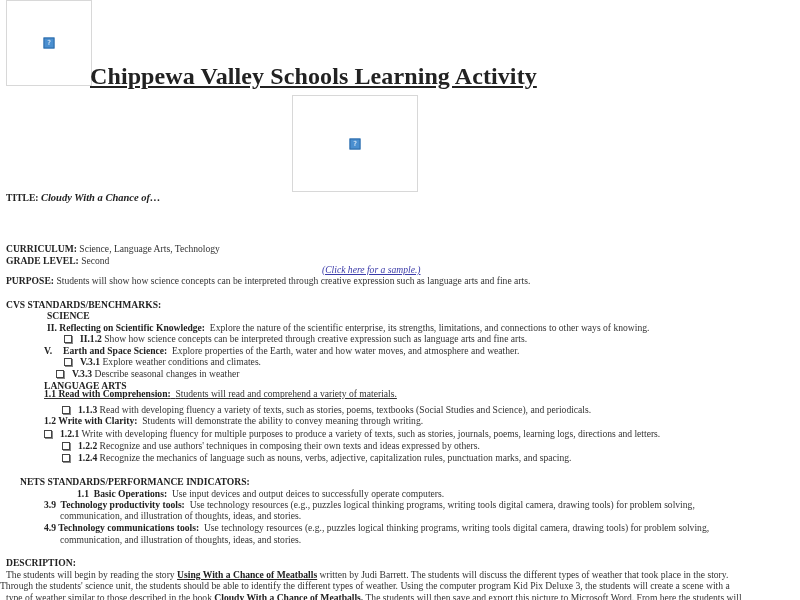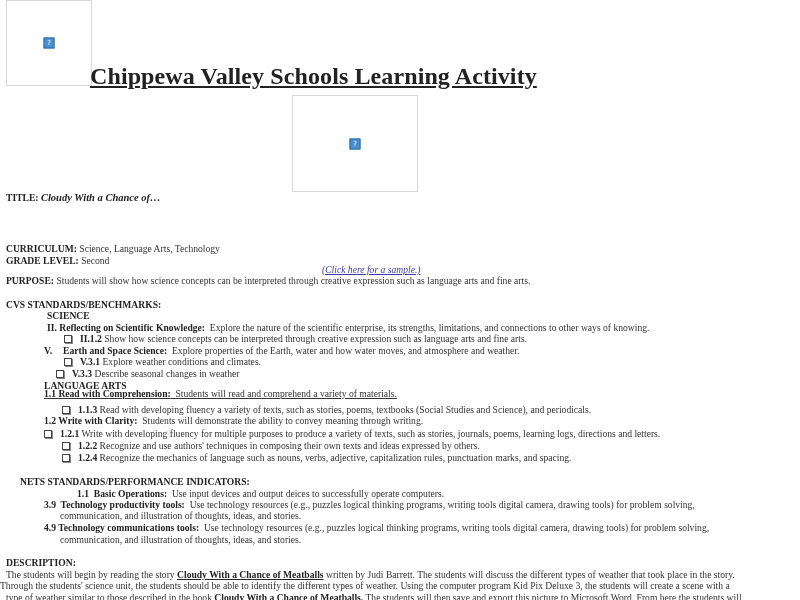--- a/index.html
+++ b/index.html
@@ -128,18 +128,18 @@
 </div>
 <div class="abs" style="left:60px;top:510px;">communication, and illustration of thoughts, ideas, and stories.</div>
 <div class="abs" style="left:44px;top:522px;">
   <span class="b">4.9 Technology communications tools:</span>&nbsp;
   <span>Use technology resources (e.g., puzzles logical thinking programs, writing tools digital camera, drawing tools) for problem solving,</span>
 </div>
 <div class="abs" style="left:60px;top:534px;">communication, and illustration of thoughts, ideas, and stories.</div>
 
 <div class="abs lbl sc" style="left:6px;top:557px;">DESCRIPTION:</div>
 <div class="abs" style="left:6px;top:569px;">
-  <span>The students will begin by reading the story </span><span class="bu">Cloudy With a Chance of Meatballs</span><span> written by Judi Barrett.  The students will discuss the different types of weather that took place in the story.</span>
+  <span>The students will begin by reading the story </span><span class="bu">Using With a Chance of Meatballs</span><span> written by Judi Barrett.  The students will discuss the different types of weather that took place in the story.</span>
 </div>
 <div class="abs" style="left:0;top:580px;">Through the students' science unit, the students should be able to identify the different types of weather.  Using the computer program Kid Pix Deluxe 3, the students will create a scene with a</div>
 <div class="abs" style="left:6px;top:592px;">
   <span>type of weather similar to those described in the book </span><span class="b">Cloudy With a Chance of Meatballs.</span><span>  The students will then save and export this picture to Microsoft Word.  From here the students will</span>
 </div>
 
 </body></html>

